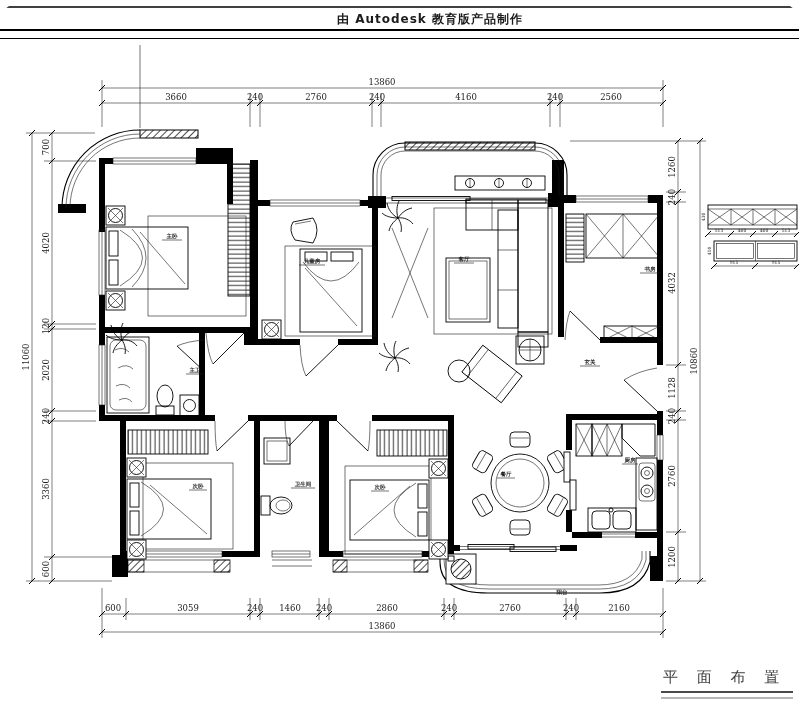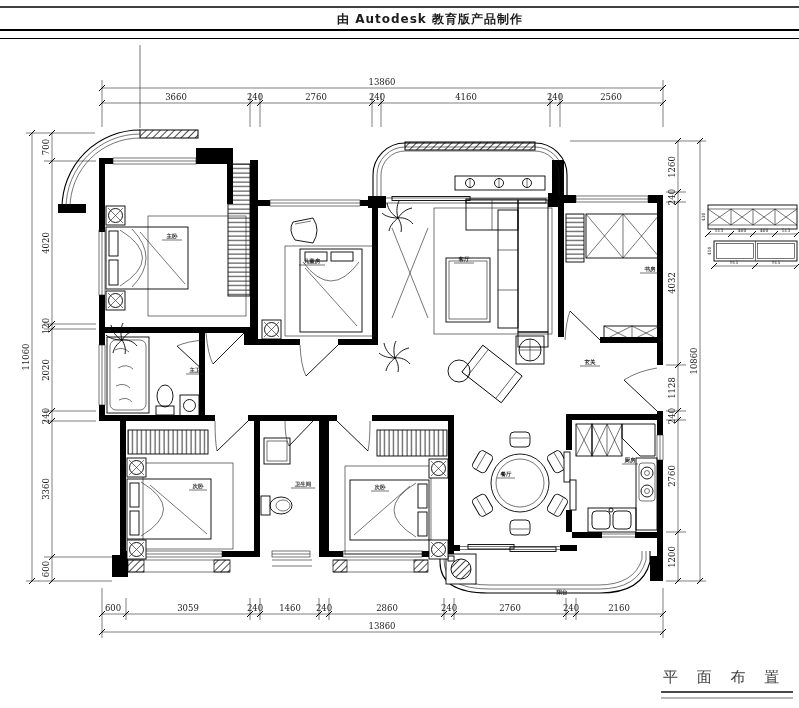--- a/index.html
+++ b/index.html
@@ -1,17 +1,17 @@
 <!DOCTYPE html>
 <html><head>
 <meta charset="utf-8">
 <style>
   html,body{margin:0;padding:0;background:#fff;}
   .stage{position:relative;width:799px;height:708px;background:#fff;overflow:hidden;
-         font-family:"DejaVu Sans",sans-serif;}
+         font-family:"DejaVu Sans",sans-serif;border-radius:25px;}
   svg text{fill:#1c1c1c;}
   .dim{font:8.5px "DejaVu Serif",serif;}
   .dimsm{font:4.5px "DejaVu Serif",serif;}
   .room{font:600 5.5px "DejaVu Sans",sans-serif;}
   .banner{font:700 12px "DejaVu Sans",sans-serif;letter-spacing:1px;}
   .title{font:15px "DejaVu Sans",sans-serif;letter-spacing:7px;fill:#3e3e3e;}
   .t{stroke:#1a1a1a;stroke-width:.6;fill:none;}
   .m{stroke:#000;stroke-width:1.1;fill:none;}
   .fn{stroke:#000;stroke-width:.9;fill:none;}
   .f{stroke:#000;stroke-width:.9;fill:#fff;}

